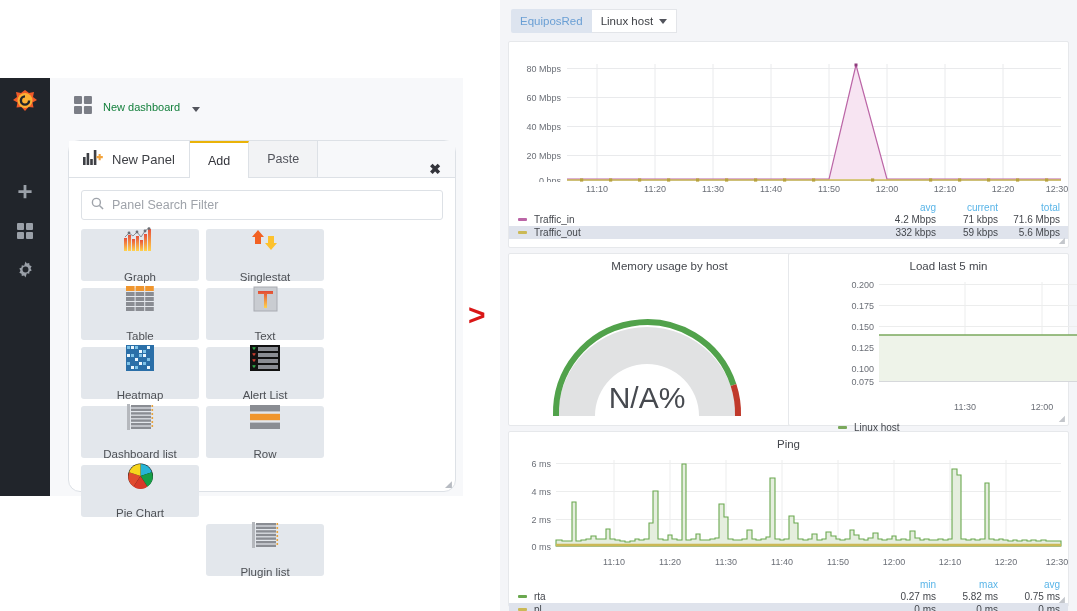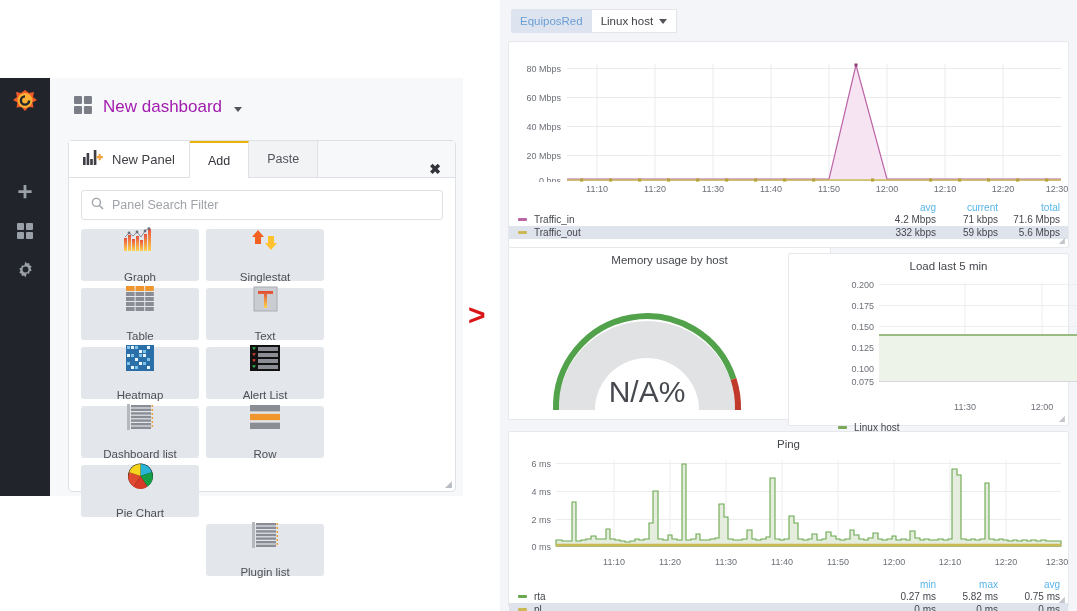--- a/index.html
+++ b/index.html
@@ -20,26 +20,26 @@
     display: flex; flex-direction: column; align-items: center;
   }
   .side-logo { margin-top: 6px; width: 38px; height: 38px; display:flex; align-items:center; justify-content:center; }
   .side-ico { width: 50px; height: 39px; display:flex; align-items:center; justify-content:center; color:#9aa0a8; }
 
   .editor-card {
     position: absolute; left: 50px; top: 78px; width: 413px; height: 418px;
     background: #f7f8fa;
   }
   .dash-title-row { display:flex; align-items:center; gap:10px; padding: 12px 0 0 24px; height: 46px; }
-  .dash-title { font-size: 17px; color: #a21caf; }
+  .dash-title { font-size: 11px; color: #15803d; }
   .caret-down { width:0;height:0;border-left:4px solid transparent;border-right:4px solid transparent;border-top:5px solid #52545c; display:inline-block; margin-left:2px; position:relative; top:2px;}
 
   .add-panel-box {
     position: absolute; left: 18px; top: 62px; width: 388px; height: 352px;
-    background: #fff; border: 1px solid #dde1e6; border-radius: 4px;
+    background: #fff; border: 1px solid #dde1e6; border-radius: 12px;
   }
   .apb-tabs { display: flex; align-items: flex-end; height: 37px; border-bottom: 1px solid #dde1e6; background: #f7f8fa; position: relative; }
   .apb-tab-title { display:flex; align-items:center; gap:9px; padding: 0 14px; height: 36px; background:#fff; border-right:1px solid #dde1e6; }
   .apb-tab-title-label { font-size: 13px; color: #3d3f44; }
   .apb-tab {
     height: 36px; display:flex; align-items:center; padding: 0 18px;
     font-size: 12.5px; color: #52545c; background: #f2f3f5;
     border-right: 1px solid #dde1e6;
   }
   .apb-tab.active { background: #fff; color: #33343b; border-top: 2px solid #eab308; height: 37px; margin-bottom:-1px;text-align:center; }
@@ -481,21 +481,21 @@
           <span class="legend-vals">
             <span class="legend-cell">332 kbps</span>
             <span class="legend-cell">59 kbps</span>
             <span class="legend-cell">5.6 Mbps</span>
           </span>
         </div>
       </div>
       <div class="pgrip">◢</div>
     </div>
 
-    <div class="panel" style="position:absolute; left:8px; top:247px; width:323px; height:173px;">
+    <div class="panel" style="position:absolute; left:8px; top:253px; width:323px; height:173px;">
       <div class="panel-title">Memory usage by host</div>
       <svg width="275" height="150" viewBox="0 0 275 150">
 
         <path d="M49 144 A89 89 0 0 1 227 144 L190 144 A52 52 0 0 0 86 144 Z" fill="#e1e2e3"></path>
 
         <path d="M47 144 A91 91 0 0 1 224.5 113" fill="none" stroke="#51a24b" stroke-width="6" stroke-linecap="butt"></path>
 
         <path d="M224.5 113 A91 91 0 0 1 229 144" fill="none" stroke="#c0392b" stroke-width="6" stroke-linecap="butt"></path>
         <text class="gauge-val" x="138" y="136" text-anchor="middle">N/A%</text>
       </svg>

